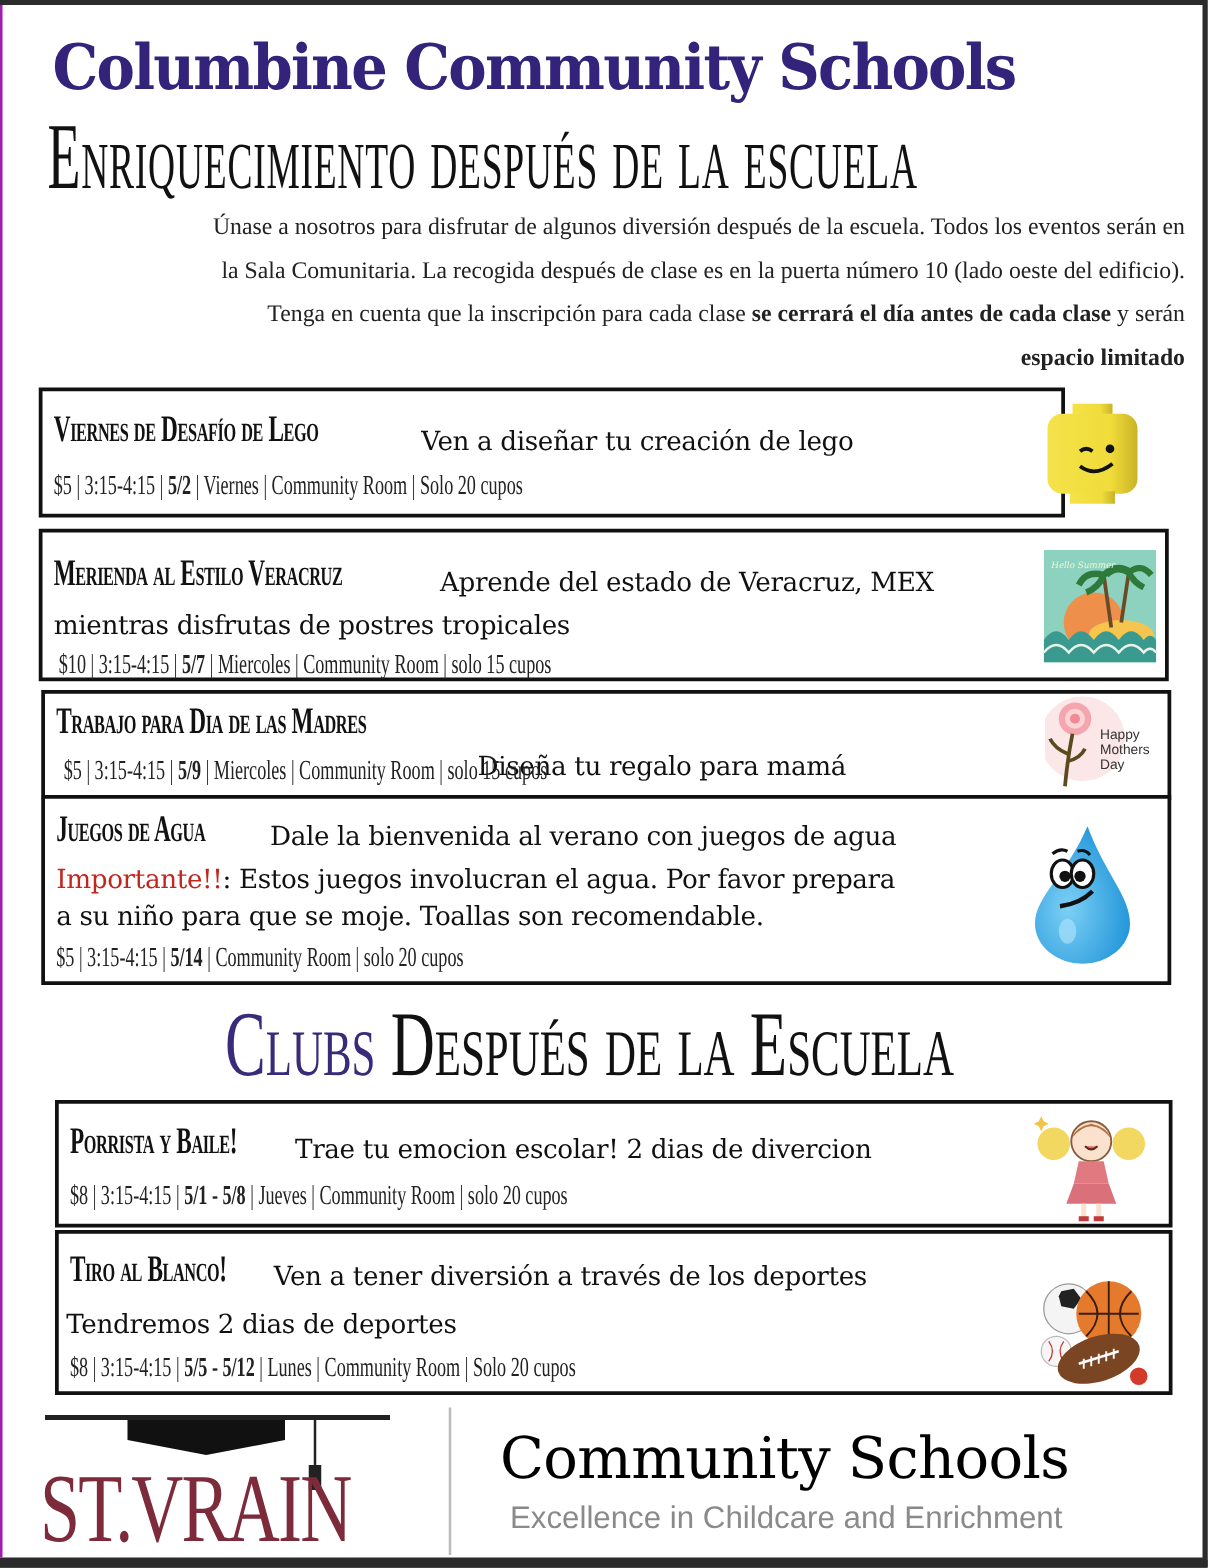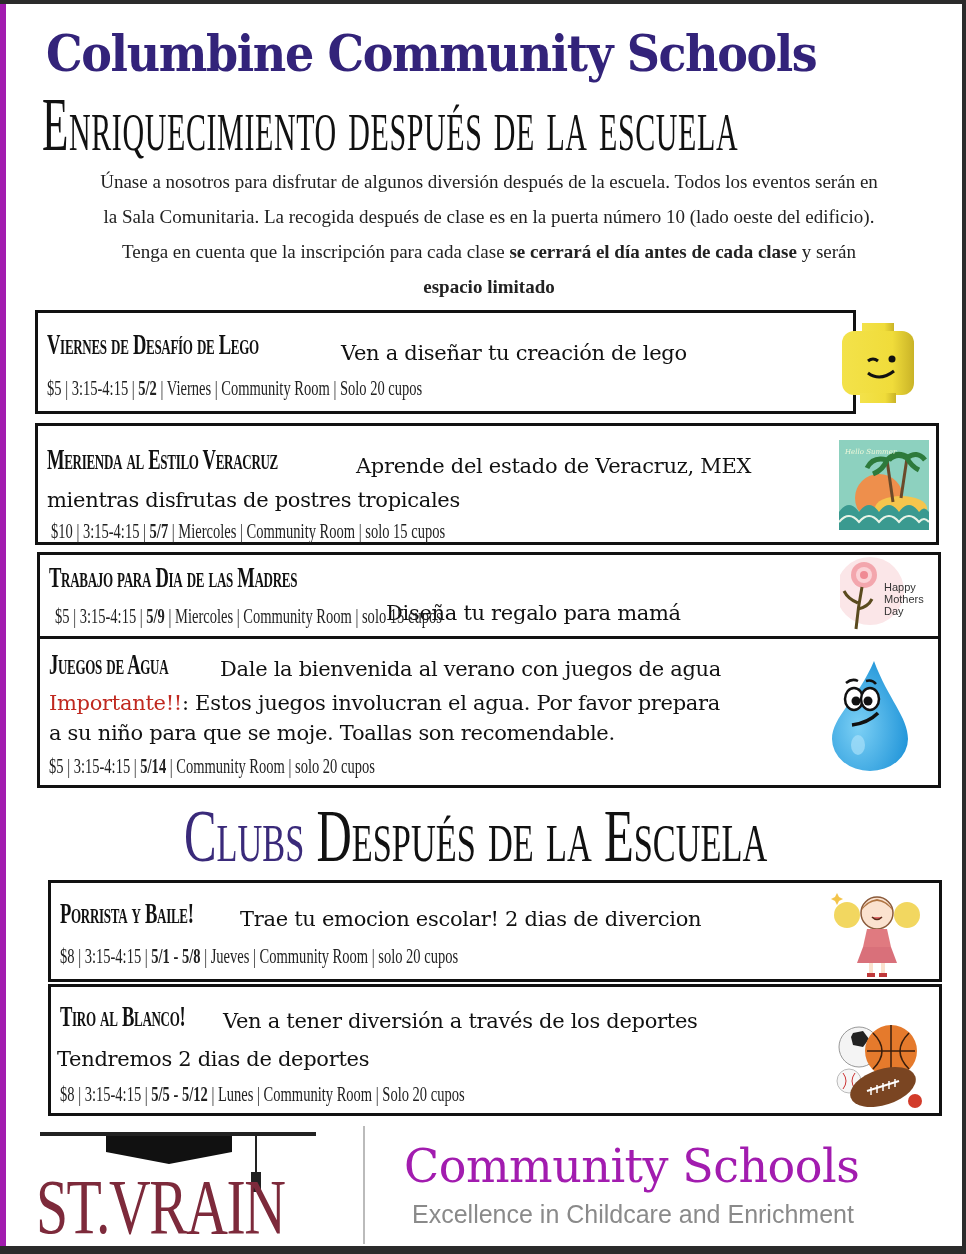--- a/index.html
+++ b/index.html
@@ -1,32 +1,32 @@
 <!DOCTYPE html>
 <html><head>
 <meta charset="utf-8">
 <style>
   * { box-sizing: border-box; margin: 0; padding: 0; }
   html, body { width: 966px; height: 1254px; background: #2b2b2b; overflow: hidden; }
   .page {
     position: absolute; left: 0; top: 4px; width: 962px; height: 1242px;
-    background: #ffffff; border-left: 6px solid #a21caf;
+    background: #ffffff; border-left: 2px solid #a21caf;
   }
   .title-main {
     position: absolute; left: 40px; top: 20px; font-family: "DejaVu Serif", serif;
     font-weight: bold; font-size: 50px; color: #33237a; letter-spacing: -1.5px; white-space: nowrap;
     transform: scaleX(0.92); transform-origin: left top;
   }
   .title-sub {
     position: absolute; left: 36px; top: 78px; font-family: "Liberation Serif", serif;
     font-size: 72px; color: #111; white-space: nowrap; letter-spacing: 1px;
     transform: scaleX(0.60) scaleY(1.05); transform-origin: left top; font-variant: small-caps;
   }
   .intro {
-    position: absolute; left: 20px; top: 160px; width: 926px; text-align: center;
+    position: absolute; left: 20px; top: 160px; width: 926px; text-align: right;
     font-family: "Liberation Serif", serif; font-size: 19px; line-height: 35px; color: #222;
   }
   .intro b { font-weight: bold; }
   .card {
     position: absolute; border: 3px solid #111; background: #fff;
   }
   .card-title {
     font-family: "Liberation Serif", serif; font-weight: bold; font-size: 30px; color: #111;
     display: inline-block; transform: scaleX(0.62); transform-origin: left center; white-space: nowrap;
     font-variant: small-caps; letter-spacing: -0.5px;
@@ -41,21 +41,21 @@
   .red { color: #c0281f; }
   .section-title {
     position: absolute; left: 178px; top: 790px; white-space: nowrap; font-family: "Liberation Serif", serif;
     font-size: 74px; transform: scaleX(0.66); transform-origin: left top; color: #111; font-variant: small-caps;
   }
   .section-title .clubs { color: #3a2a7a; }
   .footer-logo { position: absolute; left: 30px; top: 1128px; }
   .footer-divider { position: absolute; left: 357px; top: 1122px; width: 2px; height: 118px; background: #bbb; }
   .footer-cs {
     position: absolute; left: 398px; top: 1135px; font-family: "DejaVu Serif", serif; font-size: 46px;
-    color: #a21caf; white-space: nowrap; letter-spacing: -0.5px;
+    color: #000000; white-space: nowrap; letter-spacing: -0.5px;
   }
   .footer-tag {
     position: absolute; left: 406px; top: 1196px; font-family: "Liberation Sans", sans-serif; font-size: 25px;
     color: #8a8a8a; white-space: nowrap;
   }
   .stvrain {
     position: absolute; left: 0; top: 30px; font-family: "Liberation Serif", serif; font-size: 78px;
     color: #7d2a3b; white-space: nowrap; transform: scaleX(0.74); transform-origin: left top; letter-spacing: -2px;
   }
   .bottom-bar { position: absolute; left: 0; top: 1248px; width: 966px; height: 6px; background: #2b2b2b; }

